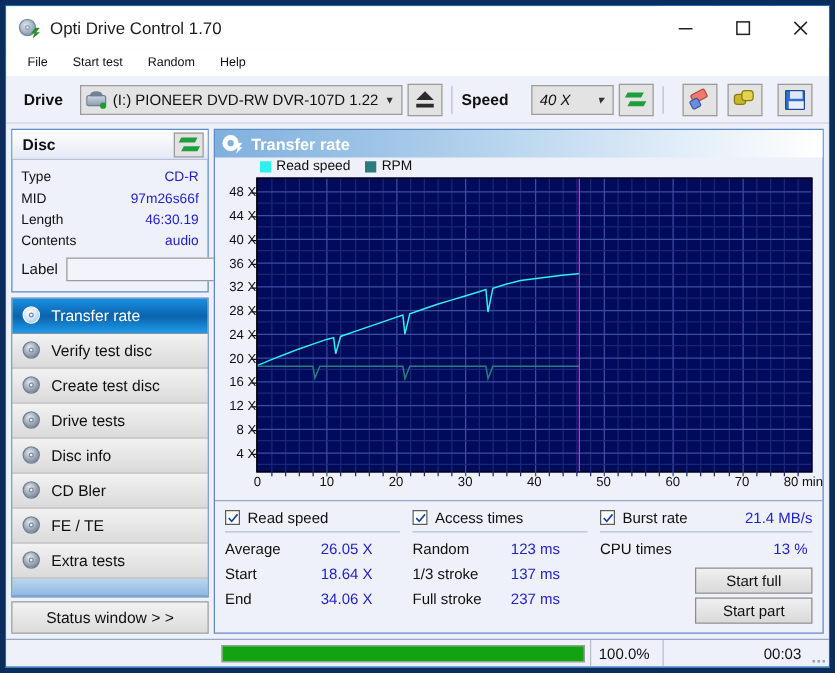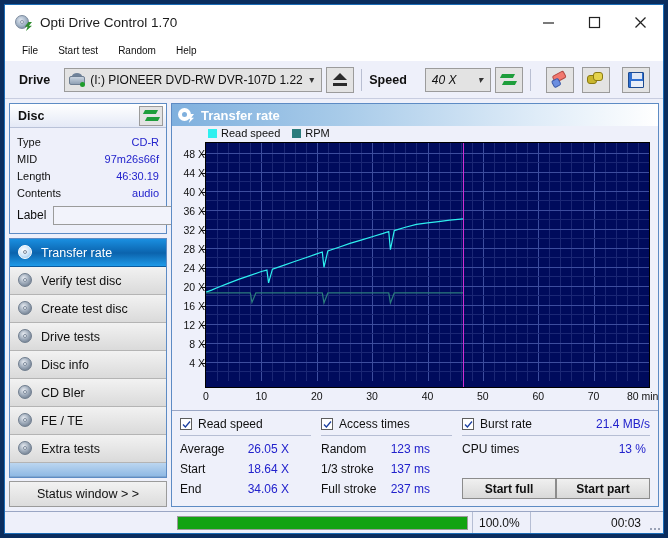--- a/index.html
+++ b/index.html
@@ -245,21 +245,21 @@
   .st-row .k{color:#101010;}
   .st-row .v{margin-left:auto;color:#2222cc;padding-right:22px;}
   .st-col.c3 .st-row .v{padding-right:4px;}
   .btn-start {
     height:21px;width:94px;margin-left:auto;margin-bottom:3px;
     background:linear-gradient(#f0f0f0,#d9d9d9);
     border:1px solid #8c8c8c;
     display:flex;align-items:center;justify-content:center;
     font-size:12px;color:#101010;
   }
-  .btn-wrap{display:flex;flex-direction:row;align-items:flex-end;margin-top:19px;font-weight:bold;}
+  .btn-wrap{display:flex;flex-direction:column;align-items:flex-end;margin-top:5px;}
   
   .statusbar {
     flex:0 0 22px; height:22px; display:flex; align-items:stretch;
     border-top:1px solid #9aa6c4; background:#eef0fa; font-size:12px;
   }
   .sb-cell{display:flex;align-items:center;padding:0 6px;color:#101010;}
   .sb-msg{flex:0 0 168px;border-right:1px solid #b6bed4;margin-top:36px;}
   .sb-prog{flex:1;display:flex;align-items:center;padding:0 4px;border-right:1px solid #b6bed4;}
   .prog-track{flex:1;height:14px;background:#ffffff;border:1px solid #9b9b9b;}
   .prog-fill{height:100%;background:#12a312;}

